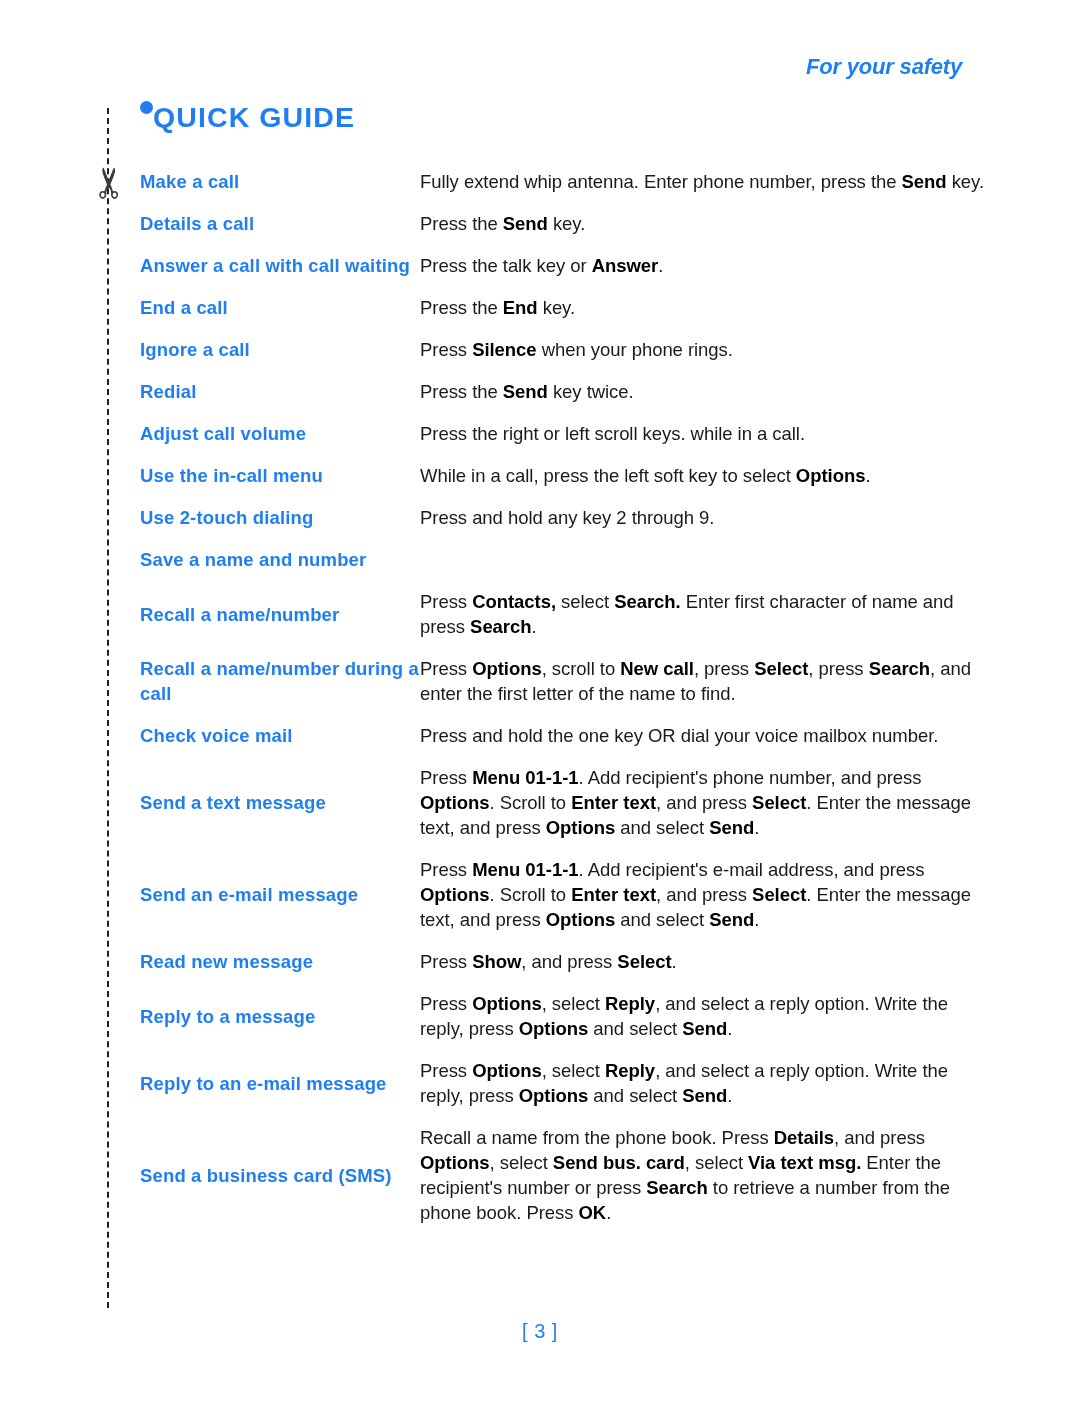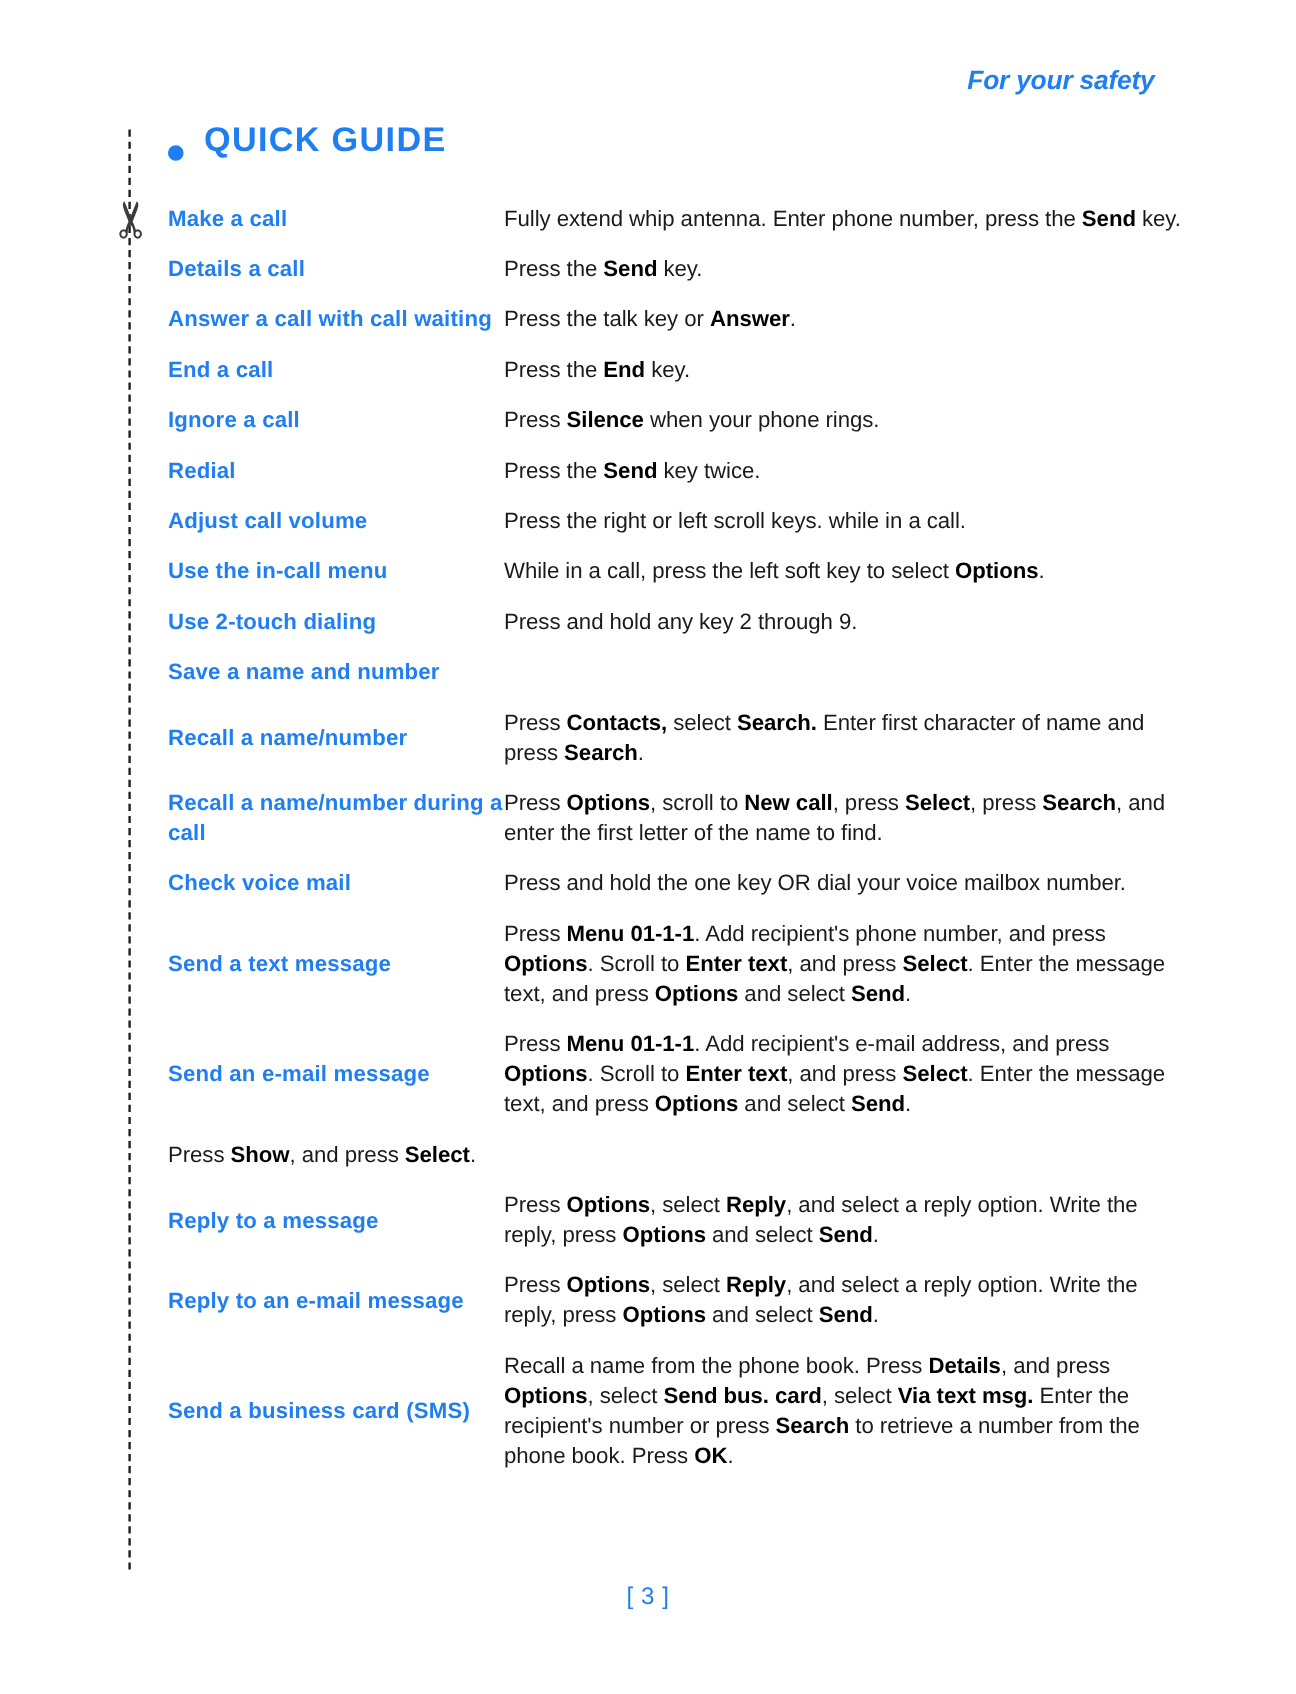--- a/index.html
+++ b/index.html
@@ -52,22 +52,21 @@
     transform-origin: 50% 50%;
     user-select: none;
   }
 
   
   .chapter-title {
     position: absolute;
     left: 140px;
     top: 101px;
     display: flex;
-    align-items: flex-end;
-    gap: 17px;
+    align-items: flex-start;
   }
   .title-bullet {
     width: 13px;
     height: 13px;
     border-radius: 50%;
     background: #1f7ff2;
     flex: none;
   }
   .title-text {
     font-size: 28.5px;
@@ -188,20 +187,21 @@
     </div>
     <div class="guide-row">
       <div class="row-label">Send a text message</div>
       <div class="row-desc">Press <b>Menu 01-1-1</b>. Add recipient's phone number, and press <b>Options</b>. Scroll to <b>Enter text</b>, and press <b>Select</b>. Enter the message text, and press <b>Options</b> and select <b>Send</b>.</div>
     </div>
     <div class="guide-row">
       <div class="row-label">Send an e-mail message</div>
       <div class="row-desc">Press <b>Menu 01-1-1</b>. Add recipient's e-mail address, and press <b>Options</b>. Scroll to <b>Enter text</b>, and press <b>Select</b>. Enter the message text, and press <b>Options</b> and select <b>Send</b>.</div>
     </div>
     <div class="guide-row">
+      <div class="row-label">Read new message</div>
       <div class="row-desc">Press <b>Show</b>, and press <b>Select</b>.</div>
     </div>
     <div class="guide-row">
       <div class="row-label">Reply to a message</div>
       <div class="row-desc">Press <b>Options</b>, select <b>Reply</b>, and select a reply option. Write the reply, press <b>Options</b> and select <b>Send</b>.</div>
     </div>
     <div class="guide-row">
       <div class="row-label">Reply to an e-mail message</div>
       <div class="row-desc">Press <b>Options</b>, select <b>Reply</b>, and select a reply option. Write the reply, press <b>Options</b> and select <b>Send</b>.</div>
     </div>

